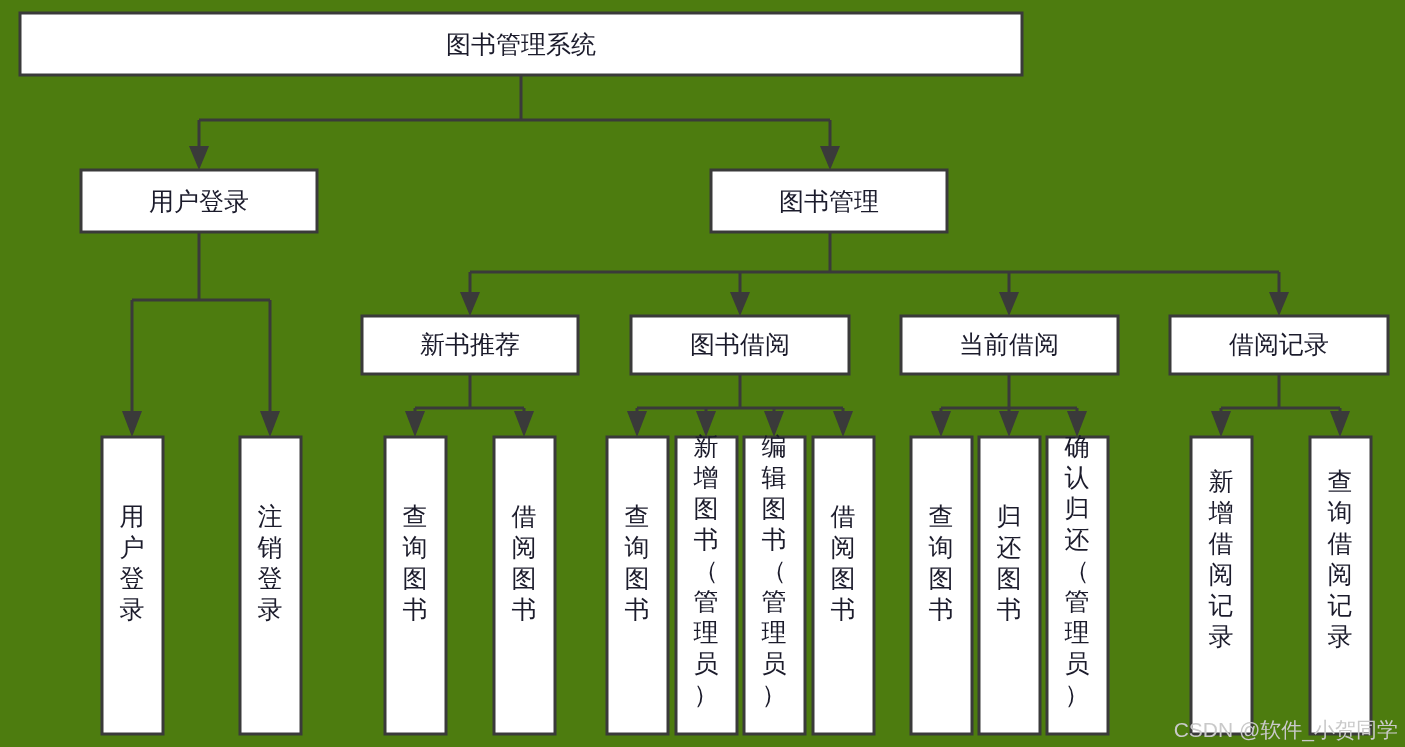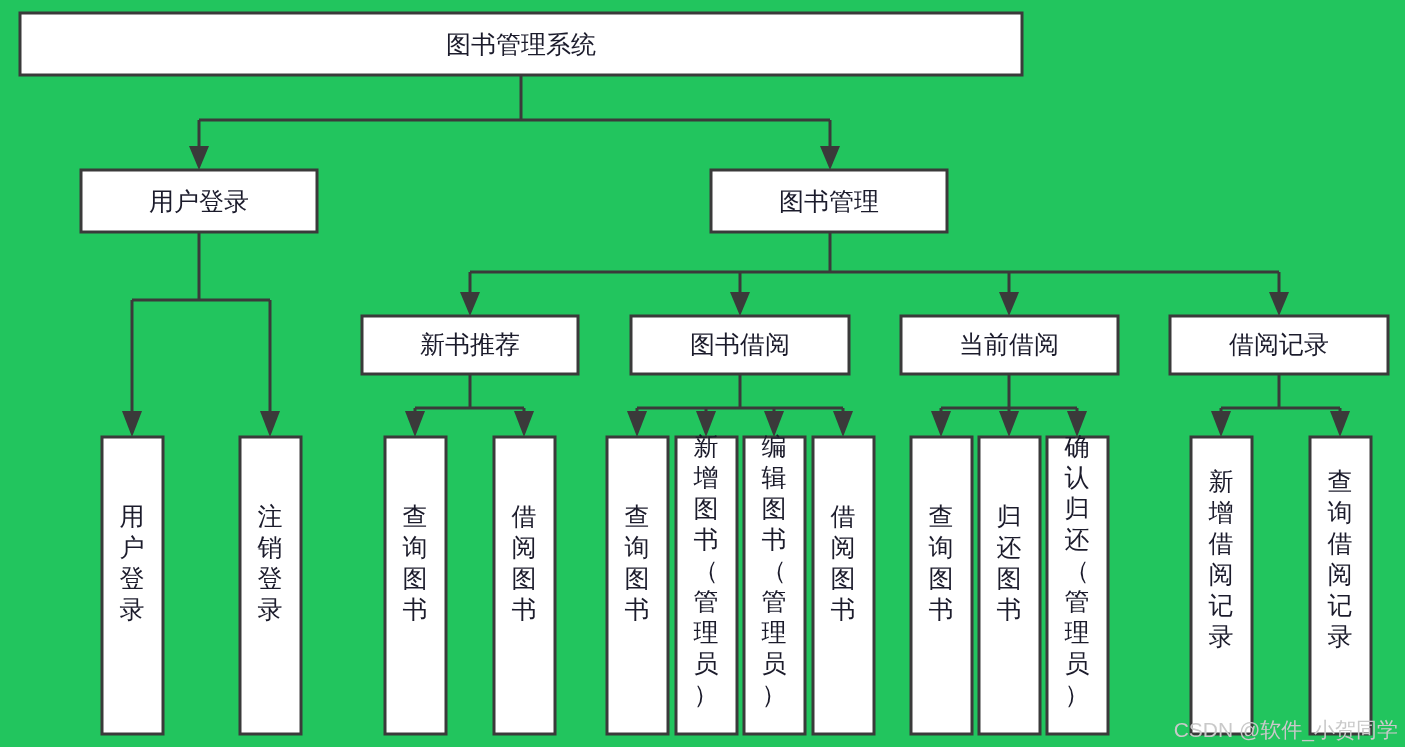--- a/index.html
+++ b/index.html
@@ -7,21 +7,21 @@
     padding: 0;
     background: #ffffff;
   }
   body {
     font-family: "Liberation Sans", "DejaVu Sans", sans-serif;
   }
   #diagram-root {
     position: relative;
     width: 1405px;
     height: 747px;
-    background: #22c55e;
+    background: #4d7c0f;
     overflow: hidden;
   }
   svg#flowchart {
     position: absolute;
     left: 0;
     top: 0;
     width: 1405px;
     height: 747px;
     display: block;
   }

